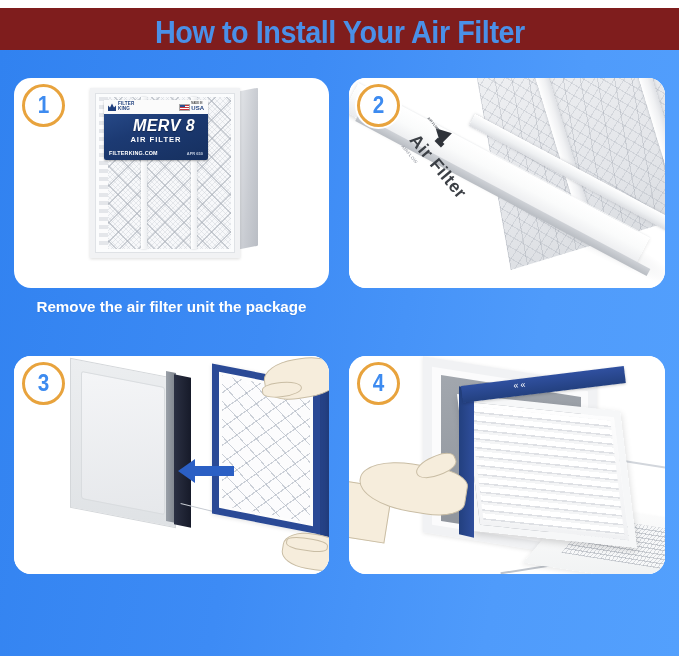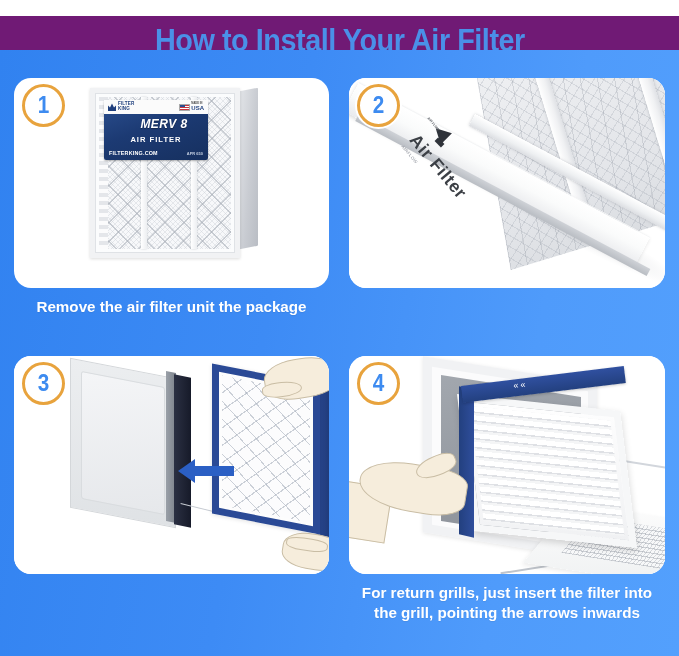--- a/index.html
+++ b/index.html
@@ -15,24 +15,24 @@
   .infographic {
     position: relative;
     width: 679px;
     height: 656px;
     background: #ffffff;
   }
 
   
   .header {
     position: absolute;
-    left: 0; top: 16px;
+    left: 0; top: 8px;
     width: 679px;
     height: 50px;
-    background: #701a75;
+    background: #7f1d1d;
     display: flex;
     align-items: center;
     justify-content: center;
   }
   .header-title {
     font-size: 31px;
     font-weight: bold;
     color: #4a90e8;
     letter-spacing: -0.5px;
     transform: scaleX(0.93);
@@ -193,21 +193,21 @@
       repeating-linear-gradient(180deg,#c9353f 0 1.1px,#fff 1.1px 2.2px);
     border: 0.4px solid #aaa;
   }
   .usa-txt { line-height: 1; }
   .usa-small { font-size: 2.6px; color: #444; font-weight: bold; display: block; }
   .usa-big { font-size: 6px; color: #1f3f7d; font-weight: bold; display: block; }
   .merv {
     position: absolute; left: 16px; right: 0; top: 17px;
     text-align: center;
     color: #ffffff;
-    font-size: 12px;
+    font-size: 16px;
     font-weight: bold;
     font-style: italic;
     letter-spacing: 0.4px;
     text-shadow: 0 1px 1px rgba(0,0,0,0.35);
   }
   .airfilter-sm {
     position: absolute; left: 0; right: 0; top: 35px;
     text-align: center;
     color: #ffffff;
     font-size: 7.6px;
@@ -703,18 +703,17 @@
             <div class="grill-blueleft"></div>
             <div class="grill-bluetop">
               <span class="arrow-marks">««</span>
             </div>
 
             <div class="c4-sleeve"></div>
             <div class="c4-hand"></div>
             <div class="c4-thumb"></div>
           </div>
         </div>
-        <div class="caption">For return grills, just insert the filter into the grill, pointing the arrows inwards</div>
       </div>
 
     </div>
   </div>
 </div>
 
 </body></html>

